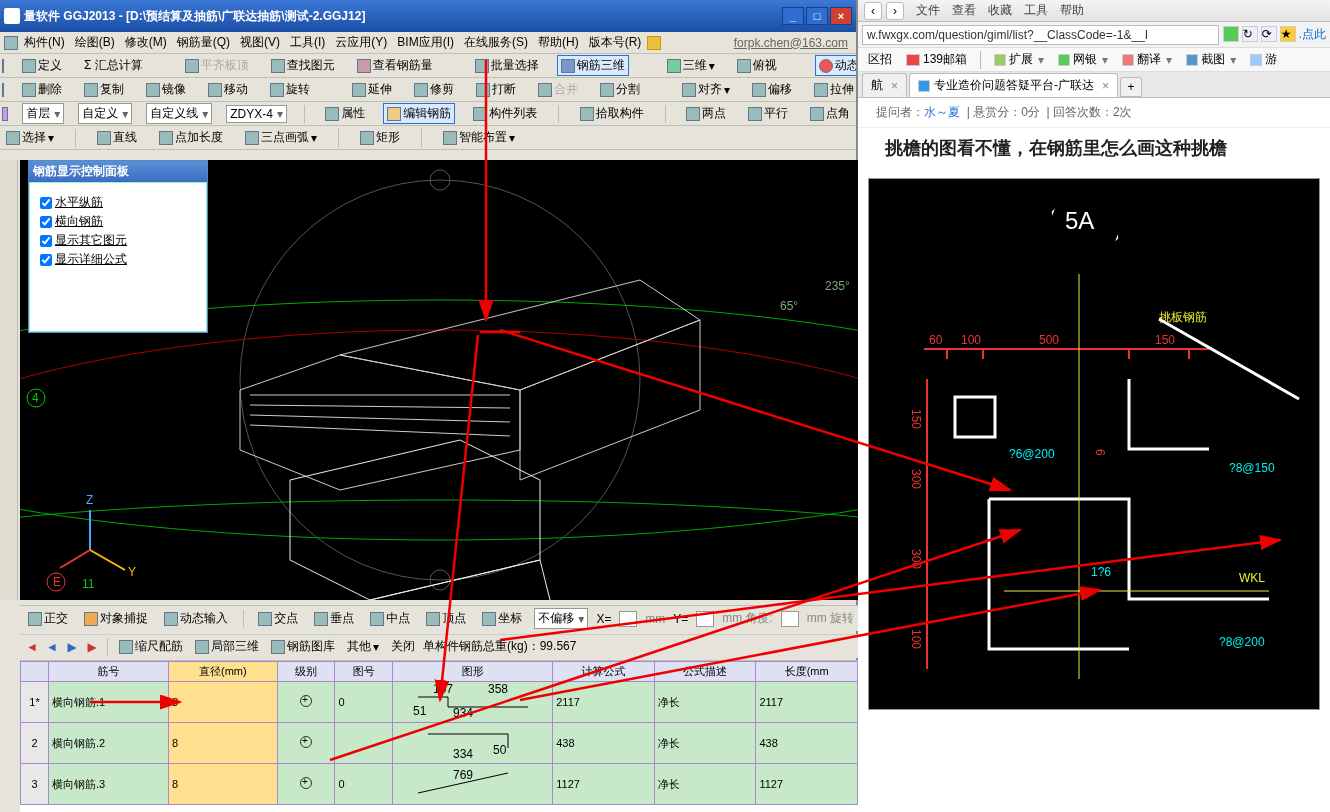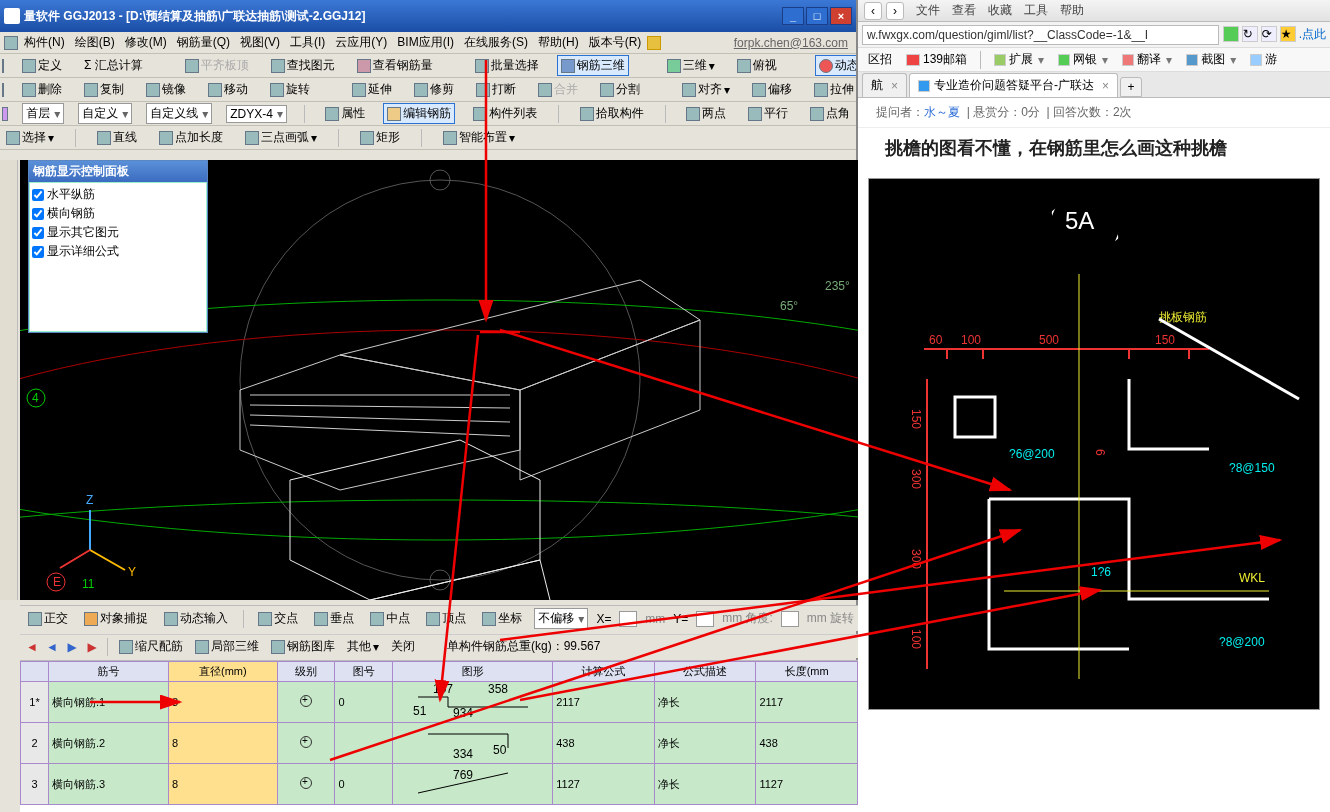--- a/index.html
+++ b/index.html
@@ -24,21 +24,21 @@
 .ticon-sm { display:inline-block; width:14px; height:14px; background:#9bb; border:1px solid #678; }
 .tsep { width:1px; height:18px; background:#bbb; margin:0 3px; }
 .active-border { border:1px solid #2a72d4 !important; background:#d9eaff; }
 
 .left-dockbar { position:absolute; left:0; top:160px; width:18px; height:440px; background:#e1ded1; border-right:1px solid #bbb; }
 
 .viewport { position:absolute; left:20px; top:160px; width:838px; height:440px; background:#000; }
 
 .panel { position:absolute; left:28px; top:160px; width:180px; background:#e9f2ff; border:1px solid #5a86c3; z-index:5;}
 .panel-h{ background:linear-gradient(#5a90d8,#3c6cc0); color:#fff; padding:2px 4px; font-weight:bold; }
-.panel-b{ background:#fff; border:1px solid #9ec; height:150px; padding:2px; }
+.panel-b{ background:#fff; border:1px solid #9ec; height:150px; padding:10px;text-decoration:underline; }
 .chk { display:flex; align-items:center; gap:3px; padding:1px 0; }
 .chk input{ width:12px; height:12px;}
 
 .statusrow { position:absolute; left:20px; top:605px; width:838px; height:26px; background:#e6e3da; border-top:1px solid #bbb; display:flex; align-items:center; gap:8px; padding:0 4px; white-space:nowrap; overflow:hidden;}
 .combo { border:1px solid #999; background:#fff; padding:1px 3px; display:inline-flex; align-items:center; gap:2px; }
 .combo::after{content:"▾"; color:#666; margin-left:2px;}
 .numbox{ border:1px solid #999; background:#fff; width:46px; height:16px; display:inline-block;}
 
 .filebar { position:absolute; left:20px; top:634px; width:838px; height:24px; background:#e6e3da; border-top:1px solid #ccc; display:flex; align-items:center; gap:4px; padding:0 4px;}
 .navbtn { width:16px; height:16px; display:inline-flex; align-items:center; justify-content:center; }
@@ -415,21 +415,21 @@
         <span>局部三维</span>
       </span>
     <span class="tbtn">
         <span class="ticon-sm"></span>
         <span>钢筋图库</span>
       </span>
     <span class="tbtn"><span>其他</span>▾</span>
     <span class="tbtn">
         <span>关闭</span>
       </span>
-    <span style="margin-left:24px">单构件钢筋总重(kg)：99.567</span>
+    <span style="margin-left:0">单构件钢筋总重(kg)：99.567</span>
   </div>
 
   <div class="gridwrap">
     <table class="grid">
       <tbody>
           <tr>
         <th></th>
         <th>筋号</th>
         <th style="background:#ffe08f">直径(mm)</th>
         <th>级别</th>

